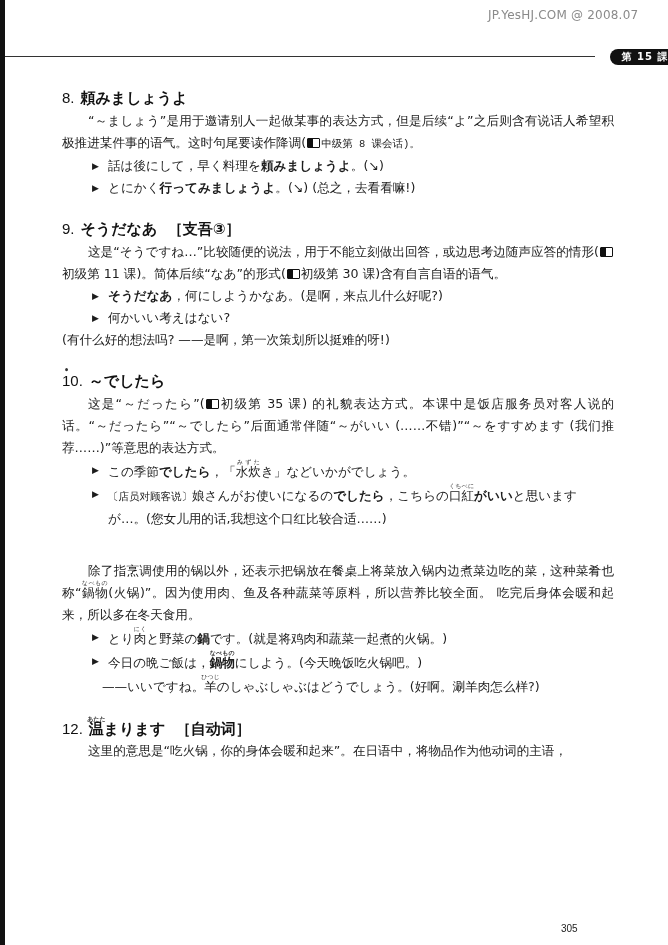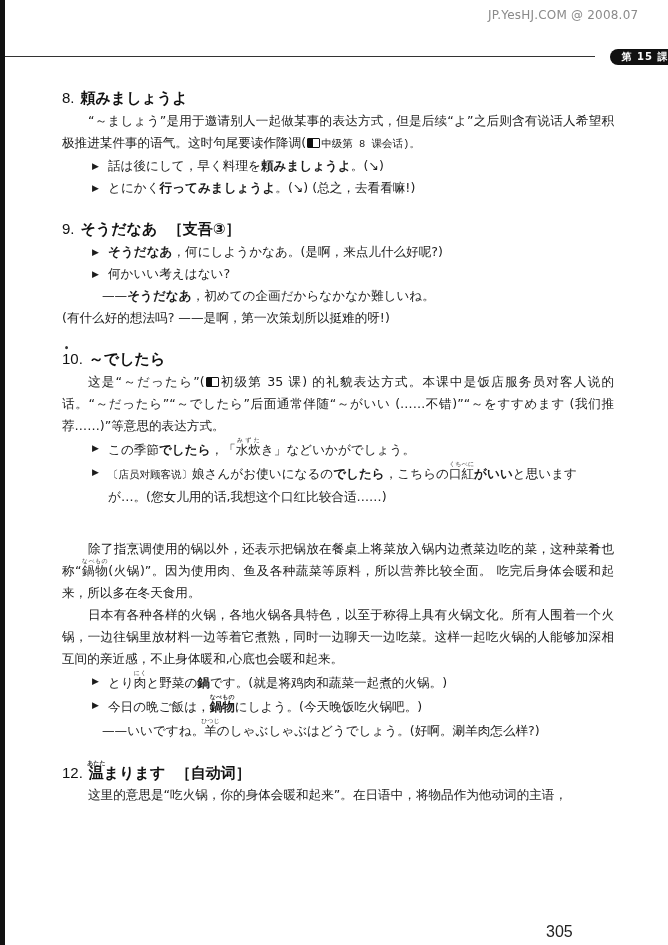--- a/index.html
+++ b/index.html
@@ -18,21 +18,21 @@
   .ex .txt { padding-left: 16px; display: block; }
   .ex.reply { padding-left: 40px; }
   .ex.right { text-align: left; padding-right: 0; padding-left: 0; }
   .b { font-weight: bold; }
   .book { display: inline-block; width: 13px; height: 10px; border: 1.5px solid #111; border-radius: 1px; vertical-align: -1px; margin: 0 1px; position: relative; }
   .book::before { content: ""; position: absolute; left: 0; top: 0; width: 5px; height: 100%; background: #111; }
   .small { font-size: 10.5px; font-family: Liberation Mono, monospace; }
   ruby rt { font-size: 6px; color: #333; }
   .gap-sm { height: 12px; }
   .gap-md { height: 18px; }
-  .page-number { position: absolute; left: 546px; top: 923px; font-size: 16px; color: #222; font-family: "Liberation Sans", sans-serif; }
+  .page-number { position: absolute; left: 561px; top: 923px; font-size: 10px; color: #222; font-family: "Liberation Sans", sans-serif; }
   .dot { position: absolute; font-size: 8px; color: #333; }
 </style>
 </head>
 <body>
 
 <div class="spine"></div>
 <div class="watermark">JP.YesHJ.COM @ 2008.07</div>
 <div class="header-rule"></div>
 <div class="lesson-badge">第 15 課</div>
 
@@ -49,29 +49,29 @@
   <div class="ex">
       <span class="tri">▶</span>
       <span class="txt"><span>とにかく</span><span class="b">行ってみましょうよ</span><span>。(↘) (总之，去看看嘛!)</span></span>
     </div>
 
   <div class="gap-md"></div>
 
   <div class="section-title">
     <span class="num">9.</span><span>そうだなあ</span>&nbsp;&nbsp;<span>［支吾③］</span>
   </div>
+  <p class="para"><span>这是“そうですね…”比较随便的说法，用于不能立刻做出回答，或边思考边随声应答的情形(</span><span class="book"></span><span>初级第 11 课)。简体后续“なあ”的形式(</span><span class="book"></span><span>初级第 30 课)含有自言自语的语气。</span></p>
   <div class="ex">
       <span class="tri">▶</span>
       <span class="txt"><span class="b">そうだなあ</span><span>，何にしようかなあ。(是啊，来点儿什么好呢?)</span></span>
     </div>
   <div class="ex">
       <span class="tri">▶</span>
       <span class="txt"><span>何かいい考えはない?</span></span>
     </div>
-  <div class="ex reply"><span>——</span><span class="b">そうだなあ</span><span>，初めての企画だからなかなか難しいね。</span></div>
   <div class="ex right">(有什么好的想法吗? ——是啊，第一次策划所以挺难的呀!)</div>
 
   <div class="gap-md"></div>
 
   <div class="section-title">
     <span class="dot" style="left:2px;top:-10px;">•</span>
     <span class="num">10.</span><span>～でしたら</span>
   </div>
   <p class="para"><span>这是“～だったら”(</span><span class="book"></span><span>初级第 35 课) 的礼貌表达方式。本课中是饭店服务员对客人说的话。“～だったら”“～でしたら”后面通常伴随“～がいい (……不错)”“～をすすめます (我们推荐……)”等意思的表达方式。</span></p>
   <div class="ex">
@@ -80,21 +80,20 @@
     </div>
   <div class="ex">
       <span class="tri">▶</span>
       <span class="txt"><span class="small">〔店员对顾客说〕</span><span>娘さんがお使いになるの</span><span class="b">でしたら</span><span>，こちらの</span><ruby><span>口紅</span><rt>くちべに</rt></ruby><span class="b">がいい</span><span>と思いますが…。(您女儿用的话,我想这个口红比较合适……)</span></span>
     </div>
 
   <div class="gap-md"></div>
   <div class="gap-sm"></div>
 
   <p class="para"><span>除了指烹调使用的锅以外，还表示把锅放在餐桌上将菜放入锅内边煮菜边吃的菜，这种菜肴也称“</span><ruby><span>鍋物</span><rt>なべもの</rt></ruby><span>(火锅)”。因为使用肉、鱼及各种蔬菜等原料，所以营养比较全面。 吃完后身体会暖和起来，所以多在冬天食用。</span></p>
-  <p class="para">日本有各种各样的火锅，各地火锅各具特色，以至于称得上具有火锅文化。所有人围着一个火锅，一边往锅里放材料一边等着它煮熟，同时一边聊天一边吃菜。这样一起吃火锅的人能够加深相互间的亲近感，不止身体暖和,心底也会暖和起来。</p>
   <div class="ex">
       <span class="tri">▶</span>
       <span class="txt"><span>とり</span><ruby><span>肉</span><rt>にく</rt></ruby><span>と野菜の</span><span class="b">鍋</span><span>です。(就是将鸡肉和蔬菜一起煮的火锅。)</span></span>
     </div>
   <div class="ex">
       <span class="tri">▶</span>
       <span class="txt"><span>今日の晩ご飯は，</span><ruby class="b"><span>鍋物</span><rt>なべもの</rt></ruby><span>にしよう。(今天晚饭吃火锅吧。)</span></span>
     </div>
   <div class="ex reply"><span>——いいですね。</span><ruby><span>羊</span><rt>ひつじ</rt></ruby><span>のしゃぶしゃぶはどうでしょう。(好啊。涮羊肉怎么样?)</span></div>
 

